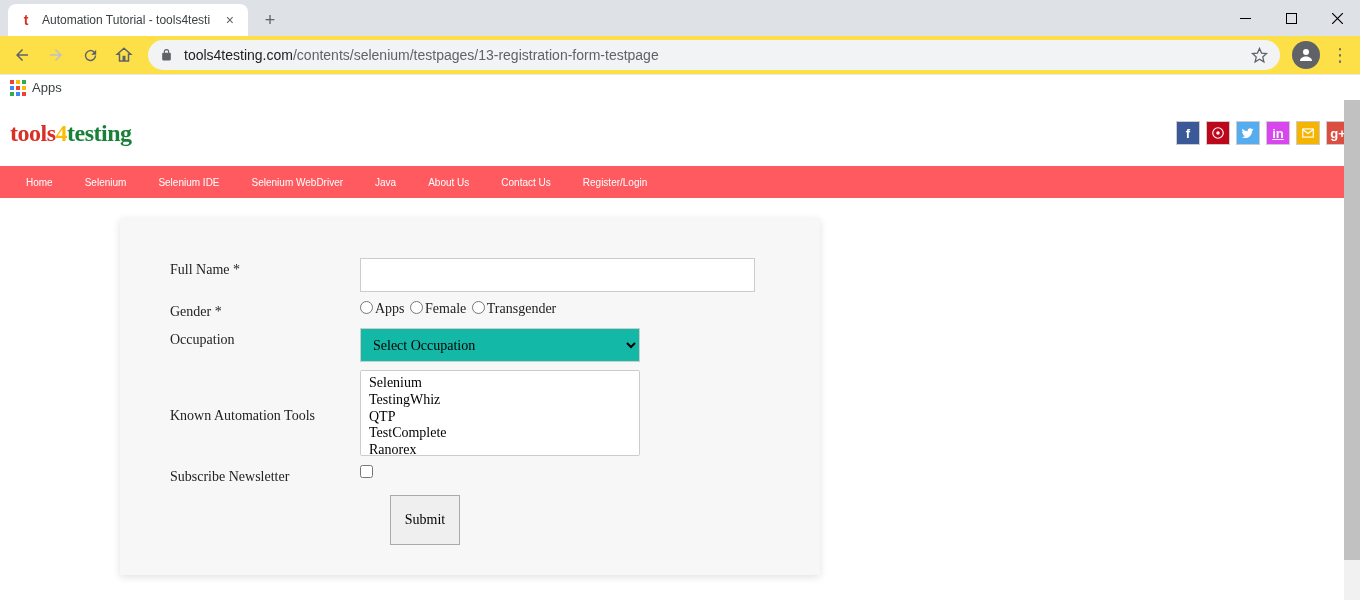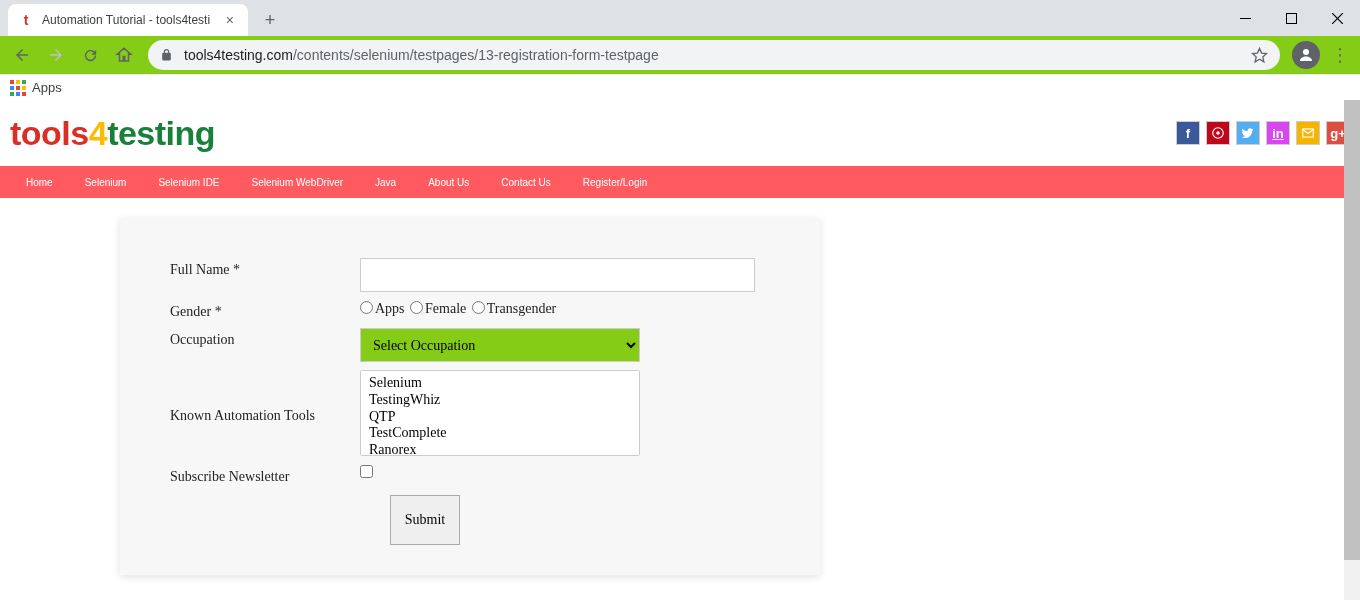--- a/index.html
+++ b/index.html
@@ -7,21 +7,21 @@
 
   
   .browser-chrome { background: #dee1e6; height: 100px; }
   .tab-strip { height: 36px; display: flex; align-items: flex-end; padding-left: 8px; }
   .tab { background: #fff; height: 32px; width: 240px; border-radius: 8px 8px 0 0; display: flex; align-items: center; padding: 0 10px; font-size: 12px; color: #3c4043; position: relative; }
   .tab-favicon { width: 16px; height: 16px; color: #d93025; font-weight: bold; font-size: 14px; margin-right: 8px; display:flex; align-items:center; justify-content:center; }
   .tab-title { flex: 1; white-space: nowrap; overflow: hidden; text-overflow: ellipsis; }
   .tab-close { font-size: 14px; color: #5f6368; padding: 0 4px; }
   .new-tab { width: 28px; height: 28px; display:flex; align-items:center; justify-content:center; color:#5f6368; font-size:18px; margin-left:8px; margin-bottom:2px; }
 
-  .toolbar-row { background: #84cc16; height: 38px; display:flex; align-items:center; padding: 0 6px; gap: 2px; }
+  .toolbar-row { background: #fde047; height: 38px; display:flex; align-items:center; padding: 0 6px; gap: 2px; }
   .tb-btn { width: 32px; height: 32px; display:flex; align-items:center; justify-content:center; color:#5f6368; border-radius:50%; }
   .tb-btn.disabled { color: #bdc1c6; }
   .omnibox { flex:1; height:30px; background:#f1f3f4; border-radius:15px; display:flex; align-items:center; padding:0 12px; margin:0 6px; color:#202124; font-size:14px; }
   .omnibox .lock { width:14px; margin-right:10px; color:#5f6368; }
   .omnibox-text { flex:1; white-space:nowrap; overflow:hidden; }
   .omnibox-host { color:#202124; }
   .omnibox-path { color:#5f6368; }
   .omnibox .star { color:#5f6368; margin-left:8px; }
   .profile { width:28px; height:28px; background:#5f6368; border-radius:50%; margin:0 4px; display:flex; align-items:center; justify-content:center; color:#fff; }
   .menu-dots { width:28px; display:flex; align-items:center; justify-content:center; color:#5f6368; font-size:18px; }
@@ -32,21 +32,21 @@
   .bookmarks-bar { height:26px; background:#fff; display:flex; align-items:center; padding:0 10px; border-top:1px solid #e8eaed; }
   .apps-btn { display:flex; align-items:center; gap:6px; font-size:13px; color:#3c4043; }
   .apps-grid { width:16px; height:16px; display:grid; grid-template-columns:repeat(3,4px); grid-template-rows:repeat(3,4px); gap:2px; }
   .apps-grid span:nth-child(1){background:#ea4335;} .apps-grid span:nth-child(2){background:#fbbc04;} .apps-grid span:nth-child(3){background:#34a853;}
   .apps-grid span:nth-child(4){background:#4285f4;} .apps-grid span:nth-child(5){background:#ea4335;} .apps-grid span:nth-child(6){background:#fbbc04;}
   .apps-grid span:nth-child(7){background:#34a853;} .apps-grid span:nth-child(8){background:#4285f4;} .apps-grid span:nth-child(9){background:#ea4335;}
 
   
   .page { position:relative; }
   .page-header { height:66px; display:flex; align-items:center; padding:0 10px; }
-  .logo { font-size:34px; font-weight:bold; letter-spacing:-0.5px; }
+  .logo { font-size:24px; font-weight:bold; letter-spacing:-0.5px;font-family:Liberation Serif, serif; }
   .logo .l1 { color:#d93025; }
   .logo .bolt { color:#fbbc04; }
   .logo .l2 { color:#188038; }
 
   .search-wrap { display:flex; align-items:center; margin-left:390px; }
   .search-box { width:310px; height:34px; border:1px solid #ff5a5f; display:flex; align-items:center; padding:0 10px; font-size:14px; }
   .search-box .g { color:#9aa0a6; margin-right:4px; }
   .search-box input { border:none; outline:none; flex:1; font-size:14px; font-family: Arial, sans-serif; }
   .search-btn { width:66px; height:34px; background:#ff5a5f; margin-left:16px; display:flex; align-items:center; justify-content:center; color:#fff; }
 
@@ -57,21 +57,21 @@
   .nav { background:#ff5a5f; height:32px; display:flex; align-items:center; padding:0 10px; }
   .nav a { color:#fff; text-decoration:none; font-size:10px; padding:0 16px; }
 
   .form-card { width:700px; background:#f7f7f7; margin:20px 0 0 120px; padding:40px 50px 30px 50px; box-shadow:0 2px 8px rgba(0,0,0,0.12); font-family: Georgia, 'Times New Roman', serif; font-size:14px; color:#222; }
   .frow { display:flex; align-items:flex-start; margin-bottom:8px; }
   .frow .lbl { width:190px; padding-top:4px; }
   .frow .ctrl { flex:1; }
   .text-input { width:395px; height:34px; border:1px solid #ccc; padding:0 8px; font-family: Georgia, serif; font-size:14px; }
   .radio-group label { margin-right:2px; font-family: Georgia, serif; }
   .radio-group input { margin:0 2px 0 0; position:relative; top:1px; }
-  .select-occ { width:280px; height:34px; border:1px solid #ccc; background:#84cc16; padding:0 8px; font-family: Georgia, serif; font-size:14px; }
+  .select-occ { width:280px; height:34px; border:1px solid #ccc; background:#14b8a6; padding:0 8px; font-family: Georgia, serif; font-size:14px; }
   .multi { width:280px; height:86px; border:1px solid #ccc; background:#fff; padding:4px 8px; font-family: Georgia, serif; font-size:14px; overflow-y:scroll; }
   .submit-row { text-align:center; margin-top:10px; margin-left:-90px; }
   .submit-btn { padding:16px 14px; border:1px solid #aaa; background:#efefef; font-family: Georgia, serif; font-size:14px; }
 
   .vscroll { position:absolute; right:0; top:100px; width:16px; height:500px; background:#f1f1f1; }
   .vscroll-thumb { position:absolute; right:0; top:0; width:16px; height:460px; background:#c1c1c1; }
 
   svg { display:block; }
 </style>
 </head>

